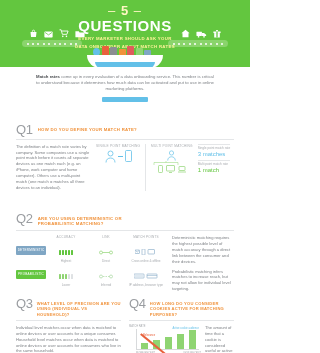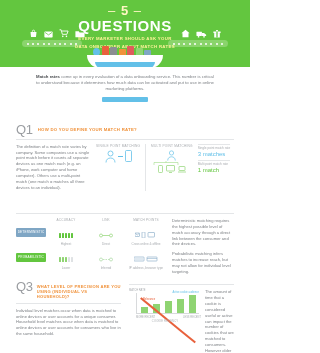--- a/index.html
+++ b/index.html
@@ -302,20 +302,24 @@
           <div class="res-lbl">Single point match rate</div>
           <div class="res-val">3 matches</div>
           <div class="res-lbl">Multi point match rate</div>
           <div class="res-val g">1 match</div>
         </div>
       </div>
     </div>
   </div>
 
   <div class="qsec">
+    <div class="qhead">
+      <div class="qnum">Q2</div>
+      <div class="qtitle" style="width:120px;">ARE YOU USING DETERMINISTIC OR PROBABILISTIC MATCHING?</div>
+    </div>
     <div class="hr"></div>
 
     <div class="q2-wrap">
       <div class="q2-table">
         <div class="q2-hdr">
           <span>ACCURACY</span>
           <span>LINK</span>
           <span>MATCH POINTS</span>
         </div>
 
@@ -398,20 +402,24 @@
     <div class="half">
       <div class="qhead">
         <div class="qnum">Q3</div>
         <div class="qtitle">WHAT LEVEL OF PRECISION ARE YOU USING (INDIVIDUAL VS HOUSEHOLD)?</div>
       </div>
       <div class="hr"></div>
       <div class="qtext">Individual level matches occur when data is matched to online devices or user accounts for a unique consumer. Household level matches occur when data is matched to online devices or user accounts for consumers who live in the same household.</div>
     </div>
 
     <div class="half">
+      <div class="qhead">
+        <div class="qnum">Q4</div>
+        <div class="qtitle">HOW LONG DO YOU CONSIDER COOKIES ACTIVE FOR MATCHING PURPOSES?</div>
+      </div>
       <div class="hr"></div>
       <div style="display:flex;gap:4px;">
         <div class="chart">
           <div class="c-ylab">MATCH RATE</div>
           <div class="c-note">Active cookie audience</div>
           <div class="c-note2">Relevance</div>
           <div class="c-plot">
             <div class="c-bars">
               <div class="c-bar" style="height:30%"></div>
               <div class="c-bar" style="height:45%"></div>

